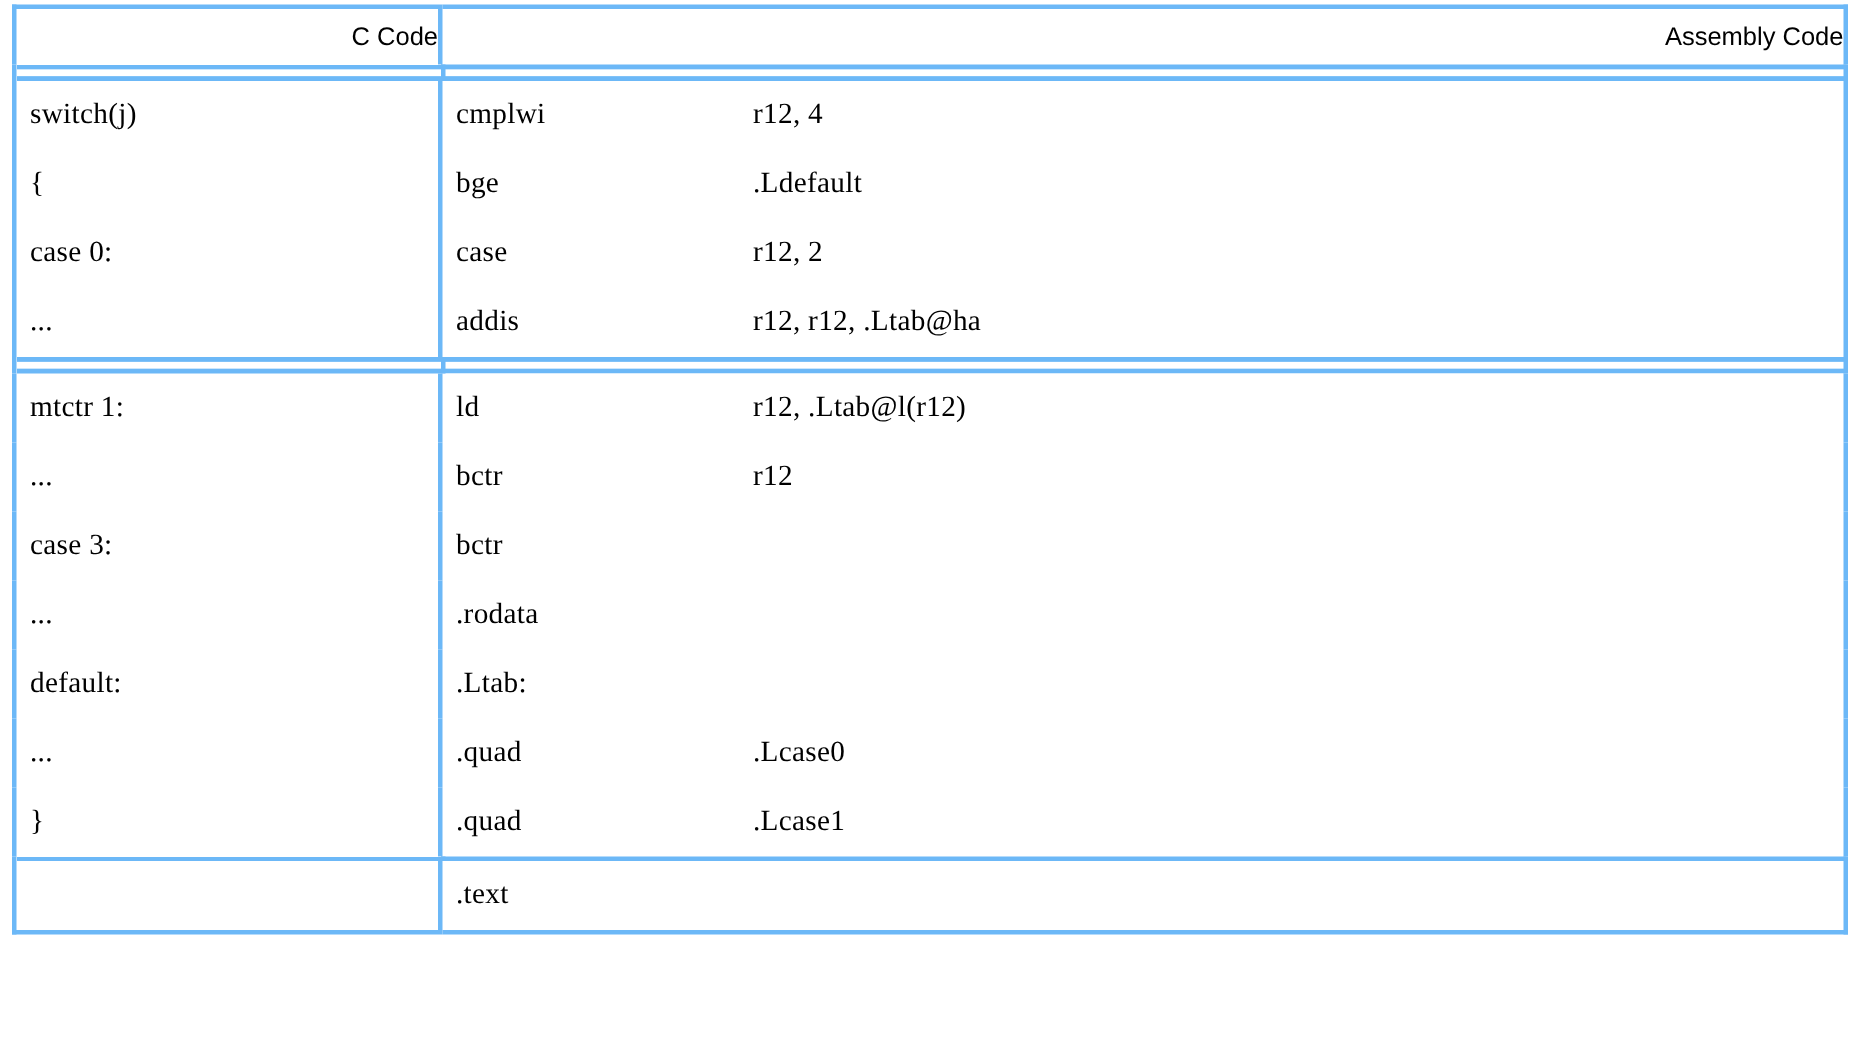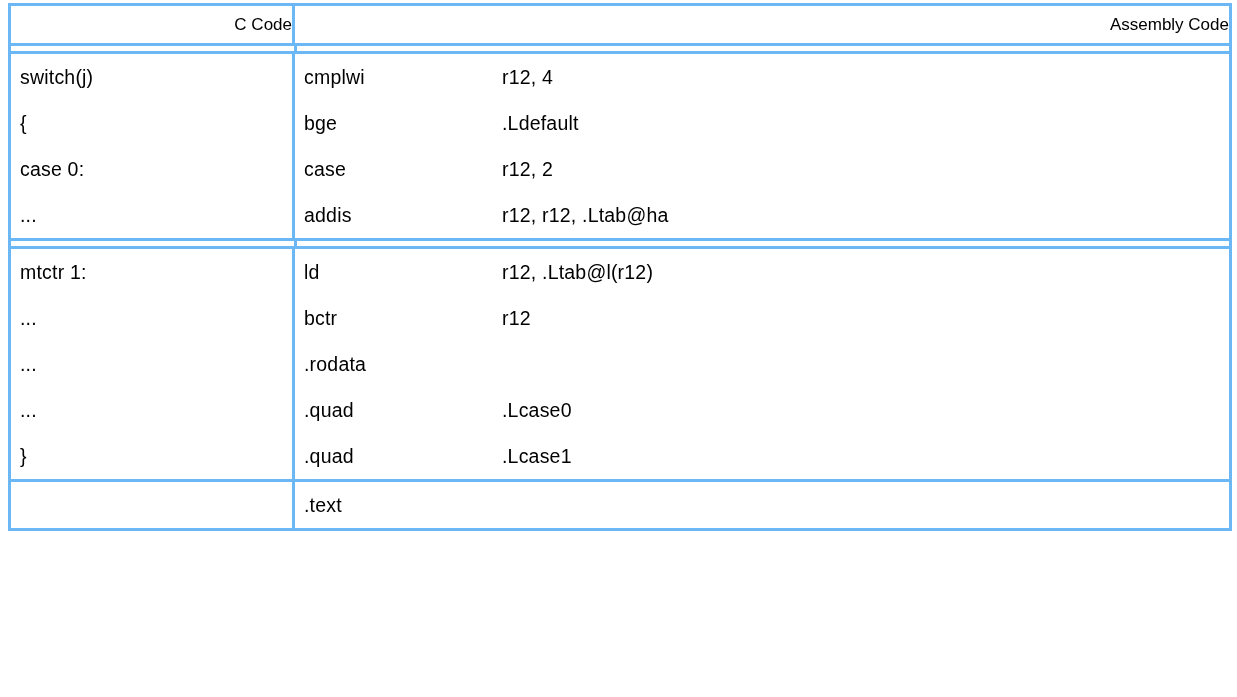--- a/index.html
+++ b/index.html
@@ -65,21 +65,21 @@
         var(--rule) 0px, var(--rule) 3px,
         #ffffff 3px, #ffffff 8px,
         var(--rule) 8px, var(--rule) 11px);
   }
 
   tbody td {
     padding: 0 0 0 9px;
     margin: 12px;
     height: 46px;
     vertical-align: middle;
-    font-family: Liberation Sans, sans-serif;
+    font-family: Liberation Serif, serif;
     font-size: 19.5px;
     line-height: 46px;
     white-space: pre;
     border-right: 3px solid var(--rule);
     background: #ffffff;
   }
   tbody td:last-child { border-right: none; }
 
   tbody td.c-cell  { letter-spacing: 0.2px; }
   tbody td.a-cell  { letter-spacing: 0.2px; }
@@ -164,22 +164,30 @@
         </tr>
         <tr>
           <td class="c-cell">mtctr 1:</td>
           <td class="a-cell"><span class="mnemonic">ld</span><span class="operand">r12, .Ltab@l(r12)</span></td>
         </tr>
         <tr>
           <td class="c-cell">...</td>
           <td class="a-cell"><span class="mnemonic">bctr</span><span class="operand">r12</span></td>
         </tr>
         <tr>
+          <td class="c-cell">case 3:</td>
+          <td class="a-cell"><span class="mnemonic">bctr</span><span class="operand"></span></td>
+        </tr>
+        <tr>
           <td class="c-cell">...</td>
           <td class="a-cell"><span class="mnemonic">.rodata</span><span class="operand"></span></td>
+        </tr>
+        <tr>
+          <td class="c-cell">default:</td>
+          <td class="a-cell"><span class="mnemonic">.Ltab:</span><span class="operand"></span></td>
         </tr>
         <tr>
           <td class="c-cell">...</td>
           <td class="a-cell"><span class="mnemonic">.quad</span><span class="operand">.Lcase0</span></td>
         </tr>
         <tr>
           <td class="c-cell">}</td>
           <td class="a-cell"><span class="mnemonic">.quad</span><span class="operand">.Lcase1</span></td>
         </tr>
         <tr class="single-rule">

